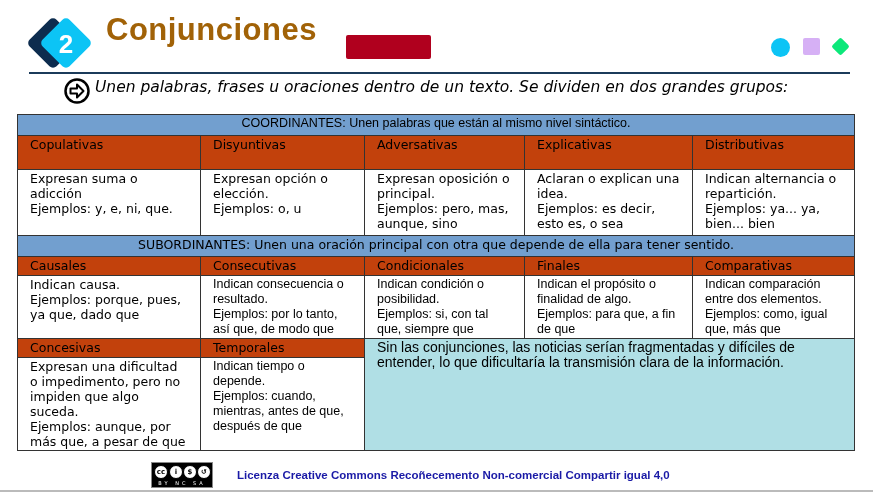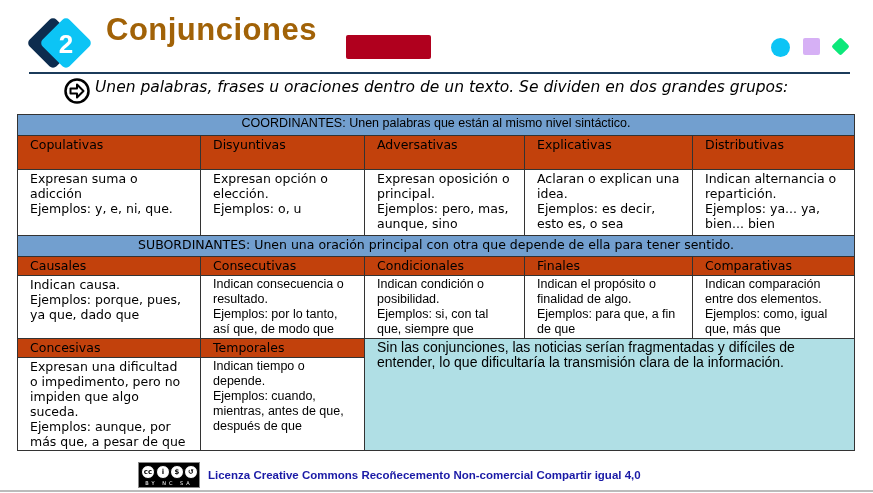--- a/index.html
+++ b/index.html
@@ -19,25 +19,25 @@
   .intro .arrow { width:26px; height:26px; margin-right:5px; }
   .intro .text { font-size:15.5px; color:#000; font-family:"DejaVu Sans", sans-serif; }
   table.grid { position:absolute; left:17px; top:114px; width:837px; border-collapse:collapse; table-layout:fixed; font-size:12.5px; }
   table.grid td { border:1px solid #333; vertical-align:top; padding:1px 12px; line-height:15px; overflow:hidden; }
   td.group { background:#729fcf; text-align:center; height:18px; padding:0 2px; line-height:18px; }
   td.group.coord { font-family:"Liberation Sans", sans-serif; font-size:12.5px; }
   td.head { background:#c2410c; }
   td.body { background:#fff;margin-top:14px; }
   td.note { background:#b0dfe5; font-family:"Liberation Sans", sans-serif; font-size:14px; line-height:17px; padding:20px 3px 0 3px;margin-left:10px; }
   .sans-l { font-family:"Liberation Sans", sans-serif; }
-  .footer { position:absolute; left:138px; top:461px; height:28px; display:flex; align-items:center; }
+  .footer { position:absolute; left:151px; top:461px; height:28px; display:flex; align-items:center; }
   .cc { width:62px; height:26px; background:#000; border:1px solid #888; position:relative; box-sizing:border-box; }
   .cc .c { position:absolute; top:2px; width:14px; height:14px; border-radius:50%; background:#fff; border:1px solid #000; box-sizing:border-box; font-size:7px; line-height:12px; text-align:center; font-weight:bold; color:#000; }
   .cc .lbl { position:absolute; bottom:1px; left:0; width:100%; font-size:5px; color:#fff; text-align:center; letter-spacing:3px; }
-  .footer .lic { margin-left:8px; font-family:"Liberation Sans", sans-serif; font-weight:bold; font-size:11.5px; color:#1a1aa6; }
+  .footer .lic { margin-left:24px; font-family:"Liberation Sans", sans-serif; font-weight:bold; font-size:11.5px; color:#1a1aa6; }
   .bottomrule { position:absolute; left:0; top:490px; width:873px; height:2px; background:#bbb; }
 </style>
 </head>
 <body>
 
 <div class="header">
   <div class="badge">
     <div class="back"></div>
     <div class="front"></div>
     <div class="num">2</div>

